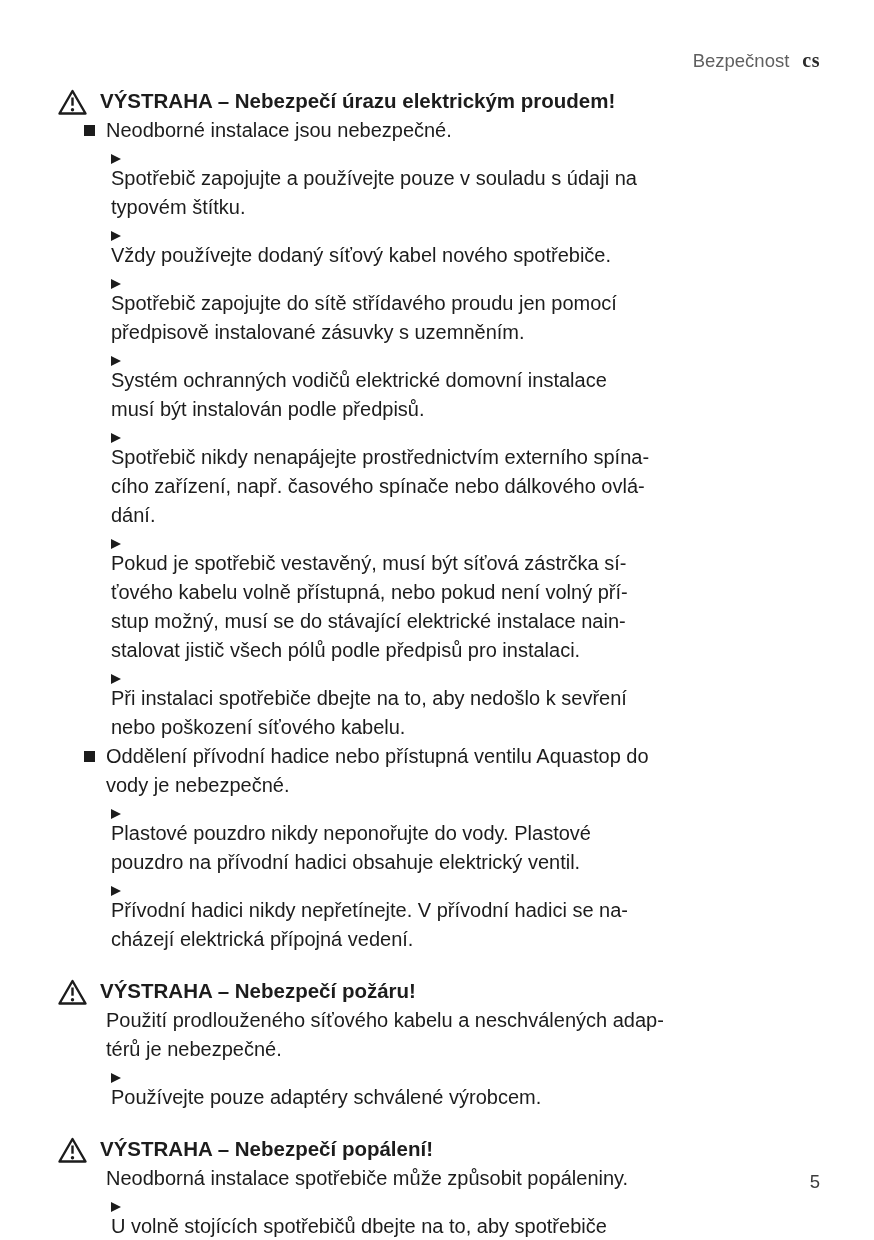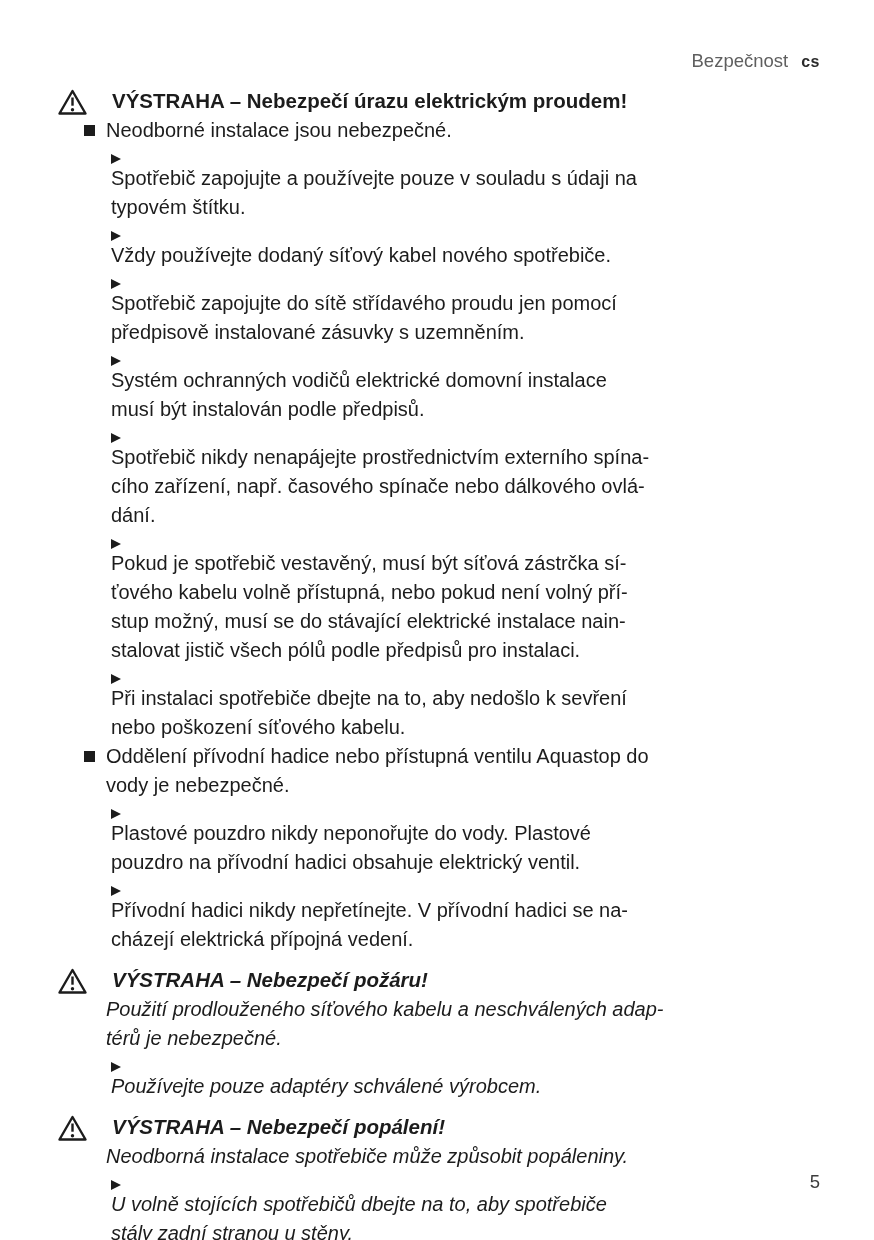--- a/index.html
+++ b/index.html
@@ -18,27 +18,27 @@
   }
   .header {
     position: absolute;
     top: 46px;
     right: 54px;
     display: flex;
     align-items: baseline;
     gap: 13px;
   }
   .header .section-title { color: #5f5f5f; font-size: 18.5px; }
-  .header .lang { color: #2b2b2b; font-weight: bold; font-size: 16px; letter-spacing: .5px; }
+  .header .lang { color: #2b2b2b; font-weight: bold; font-size: 20px; letter-spacing: .5px; font-family: Liberation Serif, serif; }
 
   .content { position: absolute; top: 86px; left: 0; right: 30px; }
 
-  .warning-section + .warning-section { margin-top: 11px; font-style: italic; }
-
-  .title-row { display: flex; align-items: flex-start; margin-left: 57px; gap: 24px; text-align: right; }
+  .warning-section + .warning-section { margin-top: 22px; }
+
+  .title-row { display: flex; align-items: flex-start; margin-left: 57px; gap: 12px; text-align: right; }
   .warning-icon-svg { flex: none; margin-top: 2px; }
   .warning-title { font-weight: bold; font-size: 20.5px; line-height: 30px; }
 
   .block { display: flex; align-items: flex-start; }
   .block .text { white-space: pre-line; }
 
   .lvl1 { margin-left: 84px; }
   .lvl1 .bullet-cell { width: 22px; flex: none; padding-top: 9px; }
   .lvl2 { margin-left: 111px; flex-direction: column; }
   .lvl2 .bullet-cell { width: 19px; flex: none; padding-top: 9px; }

